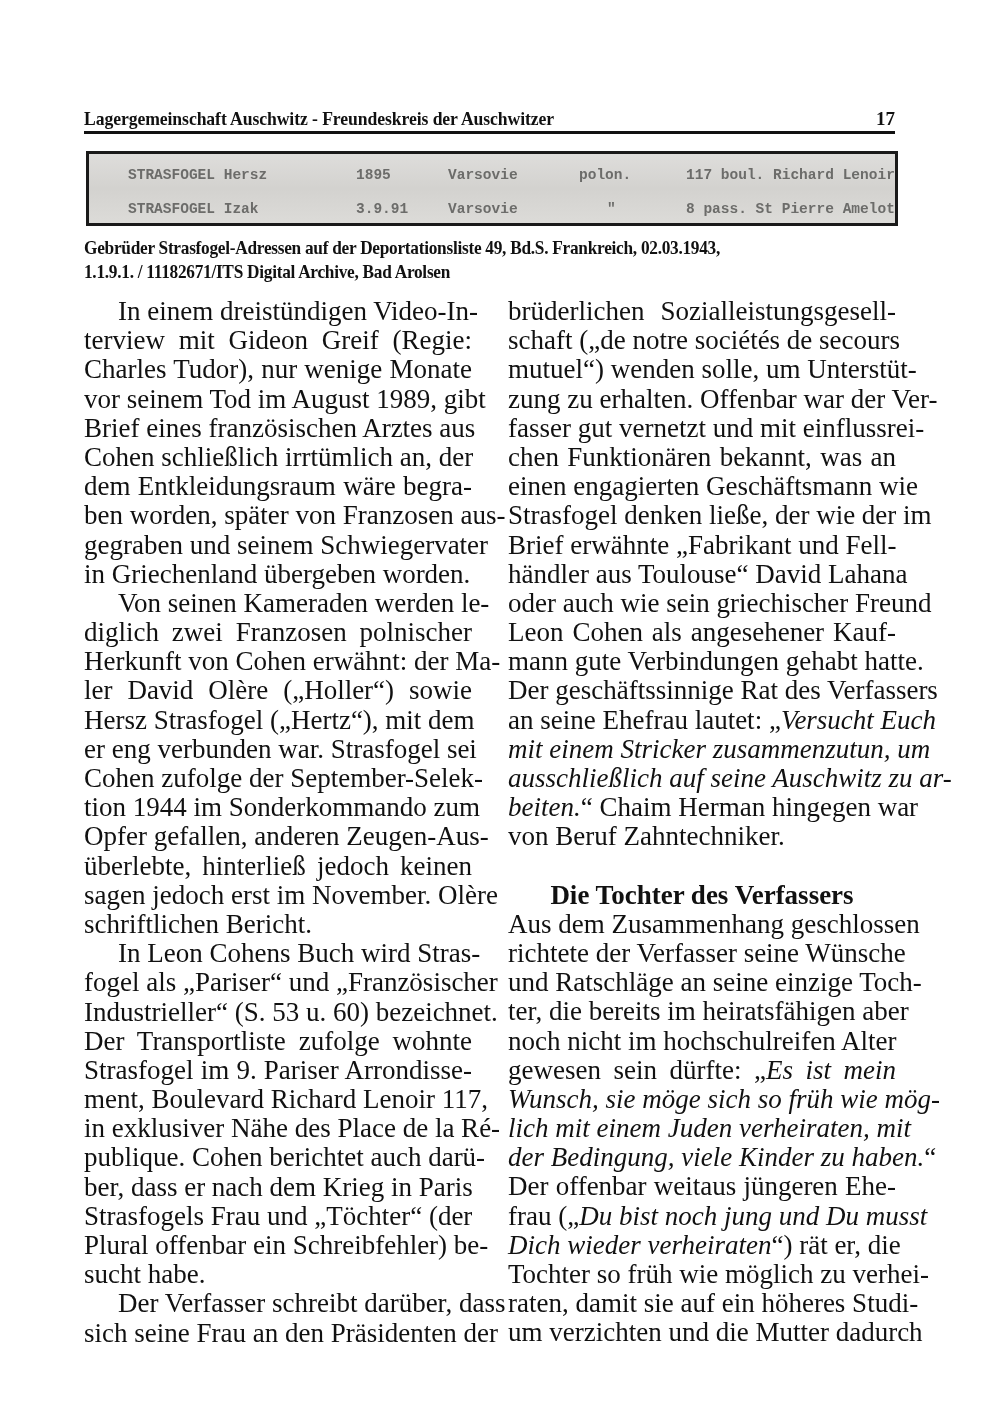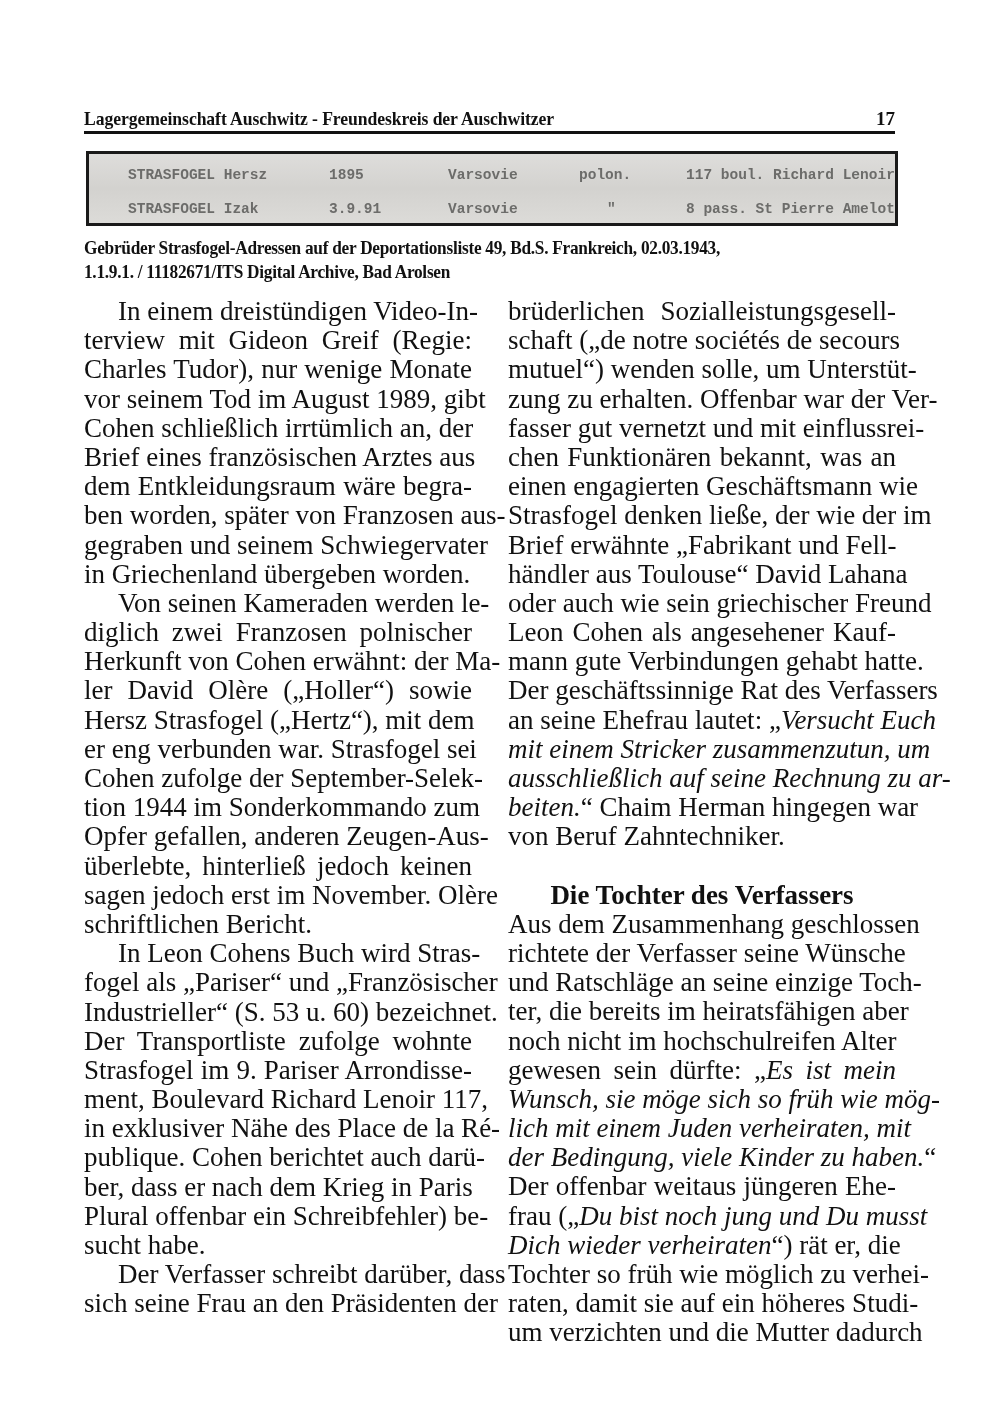--- a/index.html
+++ b/index.html
@@ -22,21 +22,21 @@
     border: 3px solid #1a1a1a; background: #d9d9d7;
     background-image: linear-gradient(180deg, #dedddb 0%, #d3d2cf 50%, #dcdbd8 100%);
     font-family: "Liberation Mono", monospace; font-weight: bold; font-size: 14.5px;
     color: #6c6c6a; overflow: hidden;
   }
   .scan-row { position: absolute; left: 0; height: 20px; width: 100%; white-space: nowrap; margin-left: 32px; }
   .scan-row.r1 { top: 13px; }
   .scan-row.r2 { top: 47px; }
   .scan-cell { position: absolute; top: 0; }
   .c-name { left: 7px; }
-  .c-date { left: 208px; }
+  .c-date { left: 235px; }
   .c-city { left: 327px; }
   .c-nat { left: 458px; }
   .c-addr { left: 565px; }
 
   .caption {
     position: absolute; left: 84px; top: 236px; width: 870px;
     font-family: "Liberation Serif", serif; font-weight: bold; font-size: 19px;
     line-height: 24px; transform: scaleX(0.91); transform-origin: left top; letter-spacing: -0.3px;
   }
   .caption div { white-space: nowrap; }
@@ -89,22 +89,22 @@
     <div>Gebrüder Strasfogel-Adressen auf der Deportationsliste 49, Bd.S. Frankreich, 02.03.1943,</div>
     <div>1.1.9.1. / 11182671/ITS Digital Archive, Bad Arolsen</div>
   </div>
 
   <div class="col left">
     <div>
       <span class="line indent">In einem dreistündigen Video-In-</span>
       <span class="line">terview mit Gideon Greif (Regie:</span>
       <span class="line">Charles Tudor), nur wenige Monate</span>
       <span class="line">vor seinem Tod im August 1989, gibt</span>
+      <span class="line">Brief eines französischen Arztes aus</span>
       <span class="line">Cohen schließlich irrtümlich an, der</span>
-      <span class="line">Brief eines französischen Arztes aus</span>
       <span class="line">dem Entkleidungsraum wäre begra-</span>
       <span class="line">ben worden, später von Franzosen aus-</span>
       <span class="line">gegraben und seinem Schwiegervater</span>
       <span class="line last">in Griechenland übergeben worden.</span>
     </div>
     <div>
       <span class="line indent">Von seinen Kameraden werden le-</span>
       <span class="line">diglich zwei Franzosen polnischer</span>
       <span class="line">Herkunft von Cohen erwähnt: der Ma-</span>
       <span class="line">ler David Olère („Holler“) sowie</span>
@@ -120,20 +120,21 @@
     <div>
       <span class="line indent">In Leon Cohens Buch wird Stras-</span>
       <span class="line">fogel als „Pariser“ und „Französischer</span>
       <span class="line">Industrieller“ (S. 53 u. 60) bezeichnet.</span>
       <span class="line">Der Transportliste zufolge wohnte</span>
       <span class="line">Strasfogel im 9. Pariser Arrondisse-</span>
       <span class="line">ment, Boulevard Richard Lenoir 117,</span>
       <span class="line">in exklusiver Nähe des Place de la Ré-</span>
       <span class="line">publique. Cohen berichtet auch darü-</span>
       <span class="line">ber, dass er nach dem Krieg in Paris</span>
+      <span class="line">Strasfogels Frau und „Töchter“ (der</span>
       <span class="line">Plural offenbar ein Schreibfehler) be-</span>
       <span class="line last">sucht habe.</span>
     </div>
     <div>
       <span class="line indent">Der Verfasser schreibt darüber, dass</span>
       <span class="line">sich seine Frau an den Präsidenten der</span>
     </div>
   </div>
 
   <div class="col right">
@@ -147,21 +148,21 @@
       <span class="line">einen engagierten Geschäftsmann wie</span>
       <span class="line">Strasfogel denken ließe, der wie der im</span>
       <span class="line">Brief erwähnte „Fabrikant und Fell-</span>
       <span class="line">händler aus Toulouse“ David Lahana</span>
       <span class="line">oder auch wie sein griechischer Freund</span>
       <span class="line">Leon Cohen als angesehener Kauf-</span>
       <span class="line">mann gute Verbindungen gehabt hatte.</span>
       <span class="line">Der geschäftssinnige Rat des Verfassers</span>
       <span class="line"><span>an seine Ehefrau lautet: „</span><i>Versucht Euch</i></span>
       <span class="line"><i>mit einem Stricker zusammenzutun, um</i></span>
-      <span class="line"><i>ausschließlich auf seine Rechnung zu ar-</i></span>
+      <span class="line"><i>ausschließlich auf seine Auschwitz zu ar-</i></span>
       <span class="line"><i>beiten.</i><span>“ Chaim Herman hingegen war</span></span>
       <span class="line last">von Beruf Zahntechniker.</span>
     </div>
 
     <div class="gap"></div>
     <span class="line center">Die Tochter des Verfassers</span>
 
     <div>
       <span class="line">Aus dem Zusammenhang geschlossen</span>
       <span class="line">richtete der Verfasser seine Wünsche</span>

